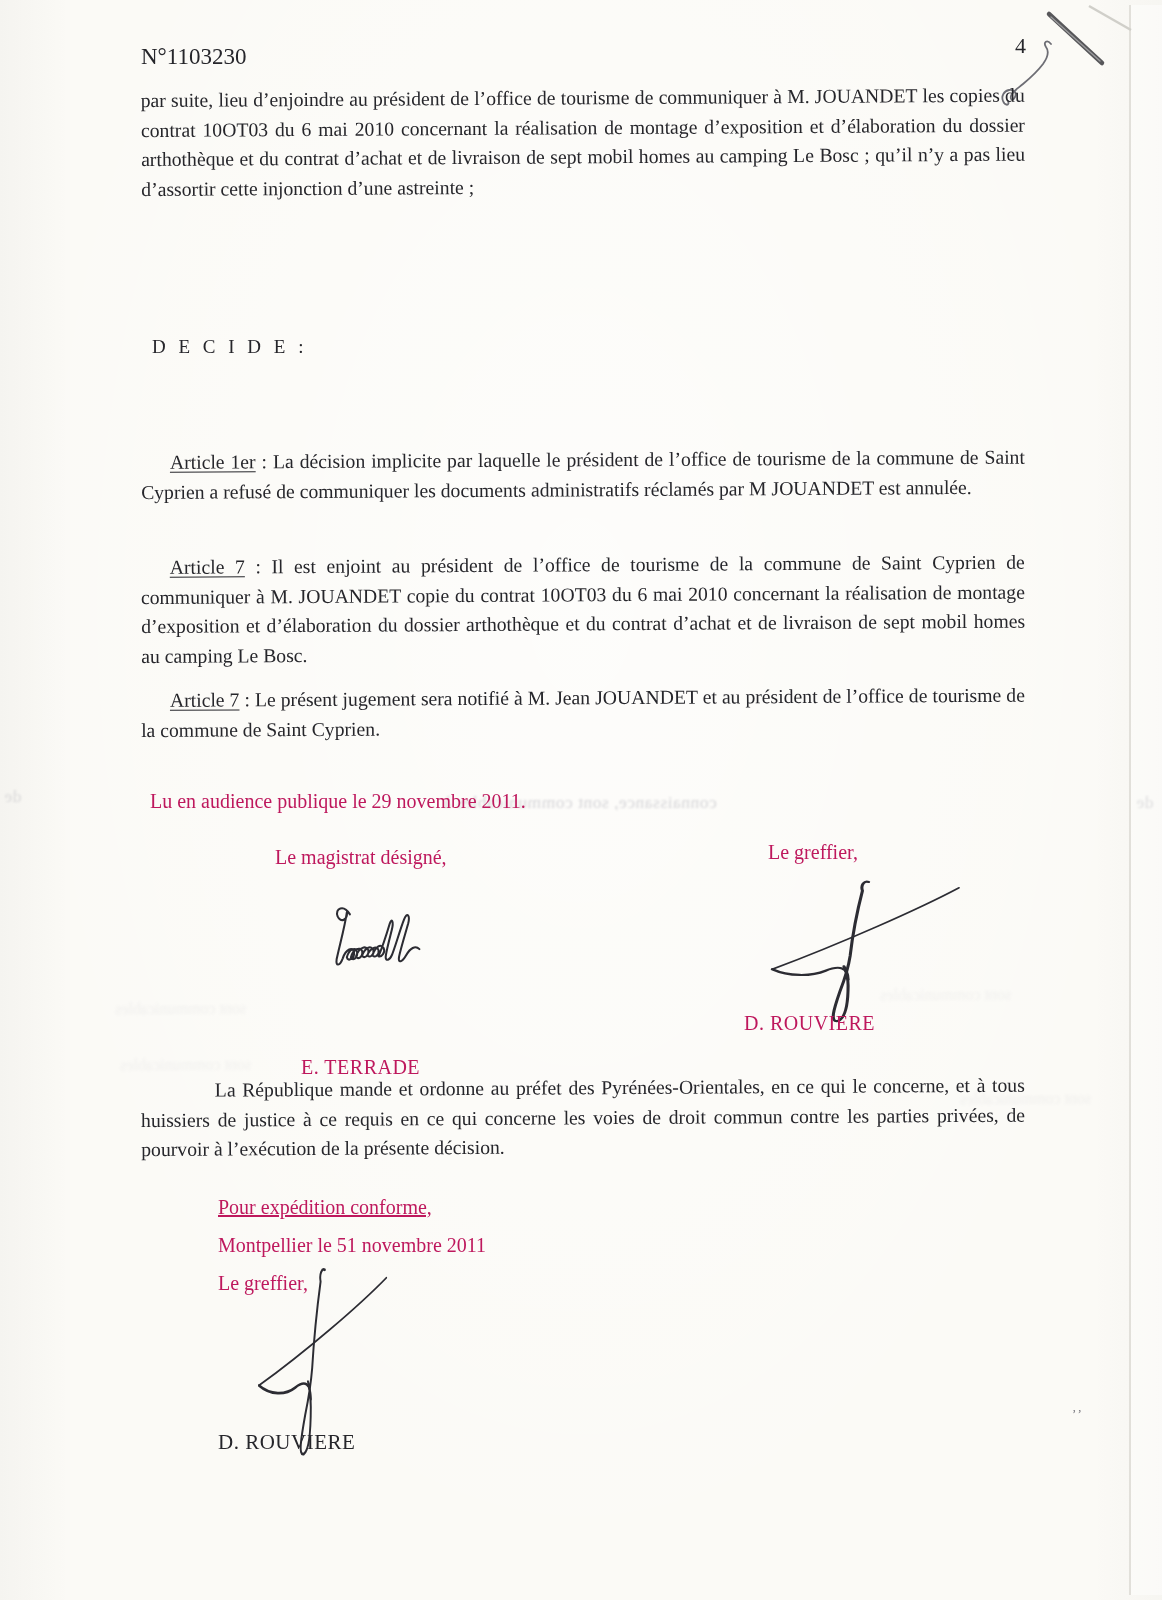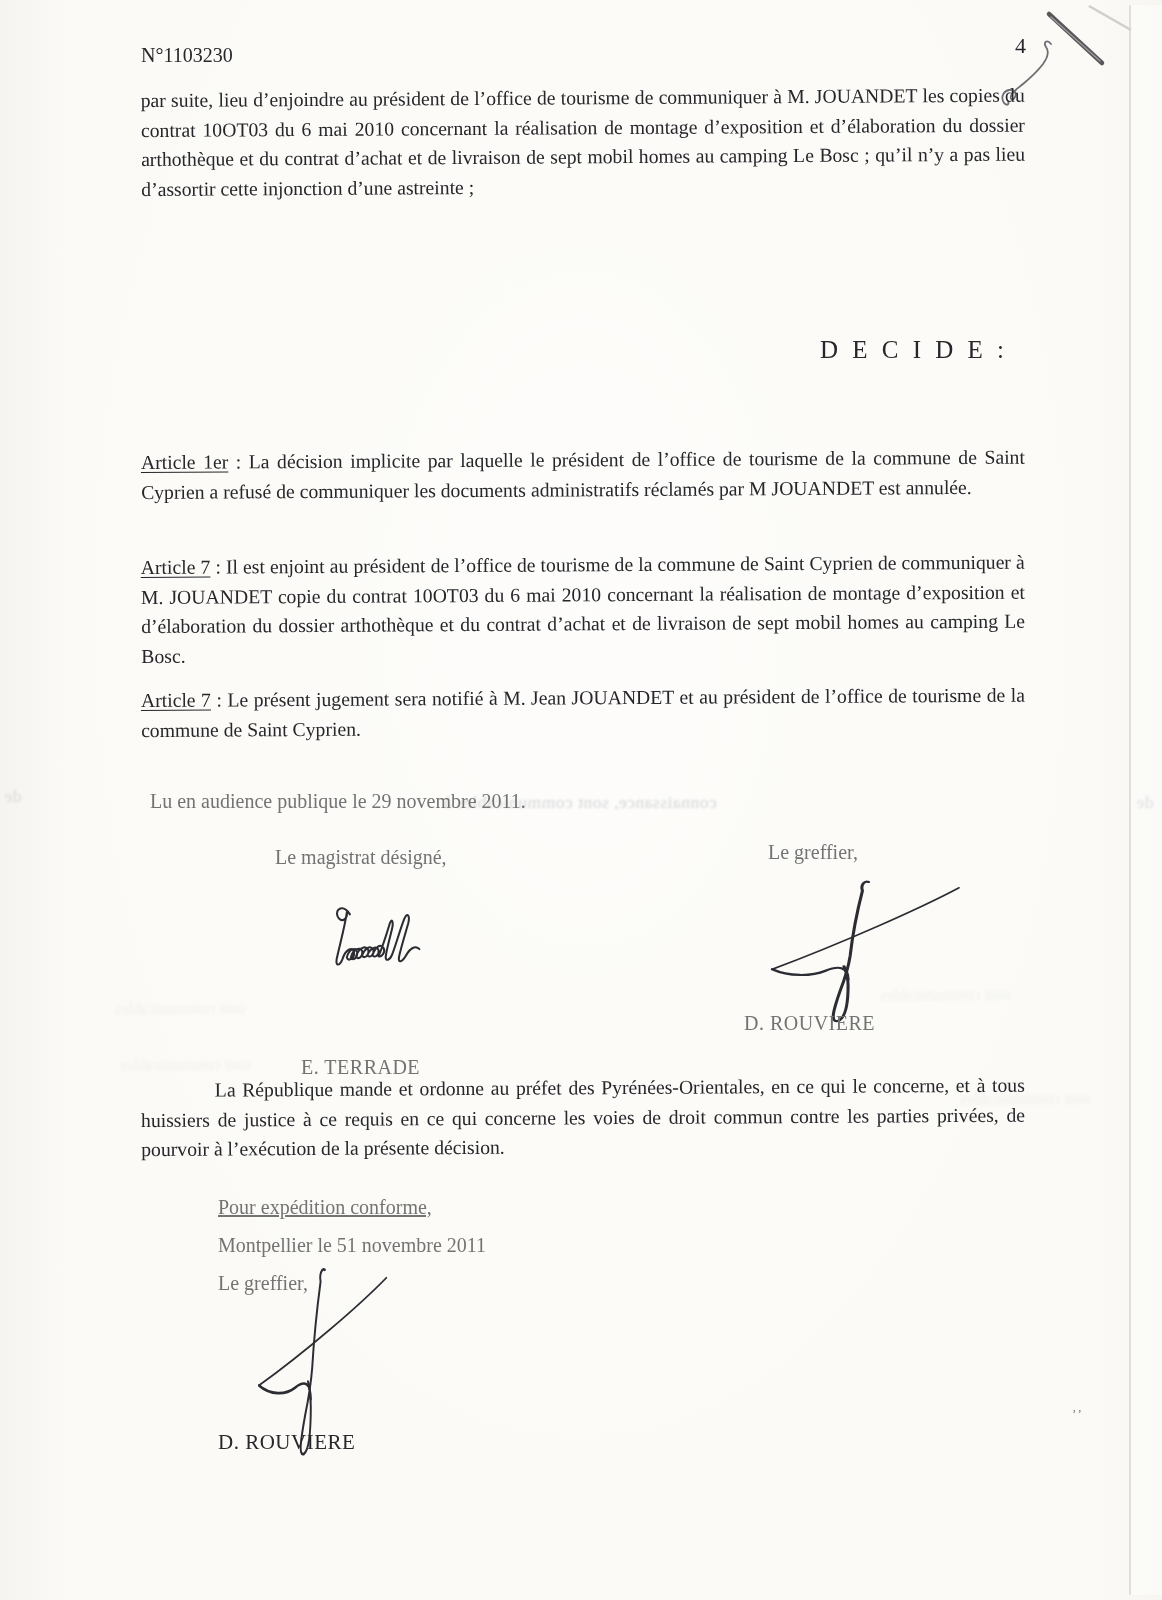--- a/index.html
+++ b/index.html
@@ -11,53 +11,53 @@
       linear-gradient(90deg, rgba(60,60,55,.03), rgba(0,0,0,0) 6%, rgba(0,0,0,0) 94%, rgba(60,60,55,.025));
     font-family:"Liberation Serif","DejaVu Serif",serif;
     color:#26262b;
   }
   .abs{position:absolute;}
   .body-text{
     font-size:19.7px;line-height:29.6px;color:#26262b;
     text-align:justify;width:884px;left:141px;
   }
   .tilt{transform:rotate(-.35deg);transform-origin:left center;}
-  .label-underline{text-decoration:underline;text-underline-offset:3px;}
-  .sig-line{font-size:20px;color:#737373;}
+  .label-underline{text-decoration:underline;text-underline-offset:3px;margin-left:29px;}
+  .sig-line{font-size:20px;color:#be185d;}
   .bleed{
     color:#787887;transform:scaleX(-1);filter:blur(1.3px);opacity:.30;
     font-size:17.5px;white-space:nowrap;letter-spacing:.5px;
   }
   .smudge{
     color:#8b8b98;transform:scaleX(-1) rotate(.4deg);filter:blur(1.8px);opacity:.10;
     font-size:16px;white-space:nowrap;
   }
   svg{display:block;}
   .ink-stroke{fill:none;stroke:#2c2c33;stroke-linecap:round;stroke-linejoin:round;}
 </style>
 </head>
 <body>
 
-<div class="abs" style="left:141px;top:44px;font-size:20px;">N°1103230</div>
+<div class="abs" style="left:141px;top:44px;font-size:23px;">N°1103230</div>
 
 <div class="abs" style="left:1015px;top:33px;font-size:22px;">4</div>
 
 <div class="abs" style="left:1129px;top:5px;width:2px;height:1590px;background:#d9d8d2;opacity:.75;"></div>
 <div class="abs" style="left:1131px;top:5px;width:31px;height:1590px;background:rgba(255,255,255,.45);"></div>
 
 <svg class="abs" style="left:985px;top:0;" width="170" height="135" viewBox="0 0 170 135" aria-hidden="true">
   <path d="M 104,6 L 146,30" stroke="#d0cfc9" stroke-width="2.5" fill="none"></path>
   <path d="M 64,14 L 117,63" stroke="#57575a" stroke-width="4.5" stroke-linecap="round" fill="none"></path>
   <path d="M 66,17 L 115,61" stroke="#9a9a9c" stroke-width="1.4" stroke-linecap="round" fill="none"></path>
   <path d="M 66,44 C 62,39 58,42 61,47 C 64,51 63,57 58,64 C 52,72 44,79 38,84 C 32,89 27,92 26,96 C 25,100 28,101 30,97 C 32,93 29,89 24,90 C 19,91 16,96 18,101 C 20,106 25,106 23,101" stroke="#6d6d74" stroke-width="1.8" fill="none" stroke-linecap="round"></path>
 </svg>
 
 <p class="abs body-text tilt" style="top:86px;margin:0;">par suite, lieu d’enjoindre au président de l’office de tourisme de communiquer à M. JOUANDET les copies du contrat 10OT03 du 6 mai 2010 concernant la réalisation de montage d’exposition et d’élaboration du dossier arthothèque et du contrat d’achat et de livraison de sept mobil homes au camping Le Bosc&nbsp;; qu’il n’y a pas lieu d’assortir cette injonction d’une astreinte&nbsp;;</p>
 
-<div class="abs" style="left:124px;top:336px;width:884px;text-align:right;font-size:25px;letter-spacing:4px;padding-left:14px;box-sizing:border-box;">D E C I D E :</div>
+<div class="abs" style="left:138px;top:336px;width:884px;text-align:left;font-size:19px;letter-spacing:4px;padding-left:14px;box-sizing:border-box;">D E C I D E :</div>
 
 <p class="abs body-text tilt" style="top:448px;margin:0;">
   <span class="label-underline">Article 1er</span><span>&nbsp;: La décision implicite par laquelle le président de l’office de tourisme de la commune de Saint Cyprien a refusé de communiquer les documents administratifs réclamés par M JOUANDET est annulée.</span>
 </p>
 
 <p class="abs body-text tilt" style="top:553px;margin:0;">
   <span class="label-underline">Article 7</span><span>&nbsp;: Il est enjoint au président de l’office de tourisme de la commune de Saint Cyprien de communiquer à M. JOUANDET copie du contrat 10OT03 du 6 mai 2010 concernant la réalisation de montage d’exposition et d’élaboration du dossier arthothèque et du contrat d’achat et de livraison de sept mobil homes au camping Le Bosc.</span>
 </p>
 
 <p class="abs body-text tilt" style="top:686px;margin:0;">

